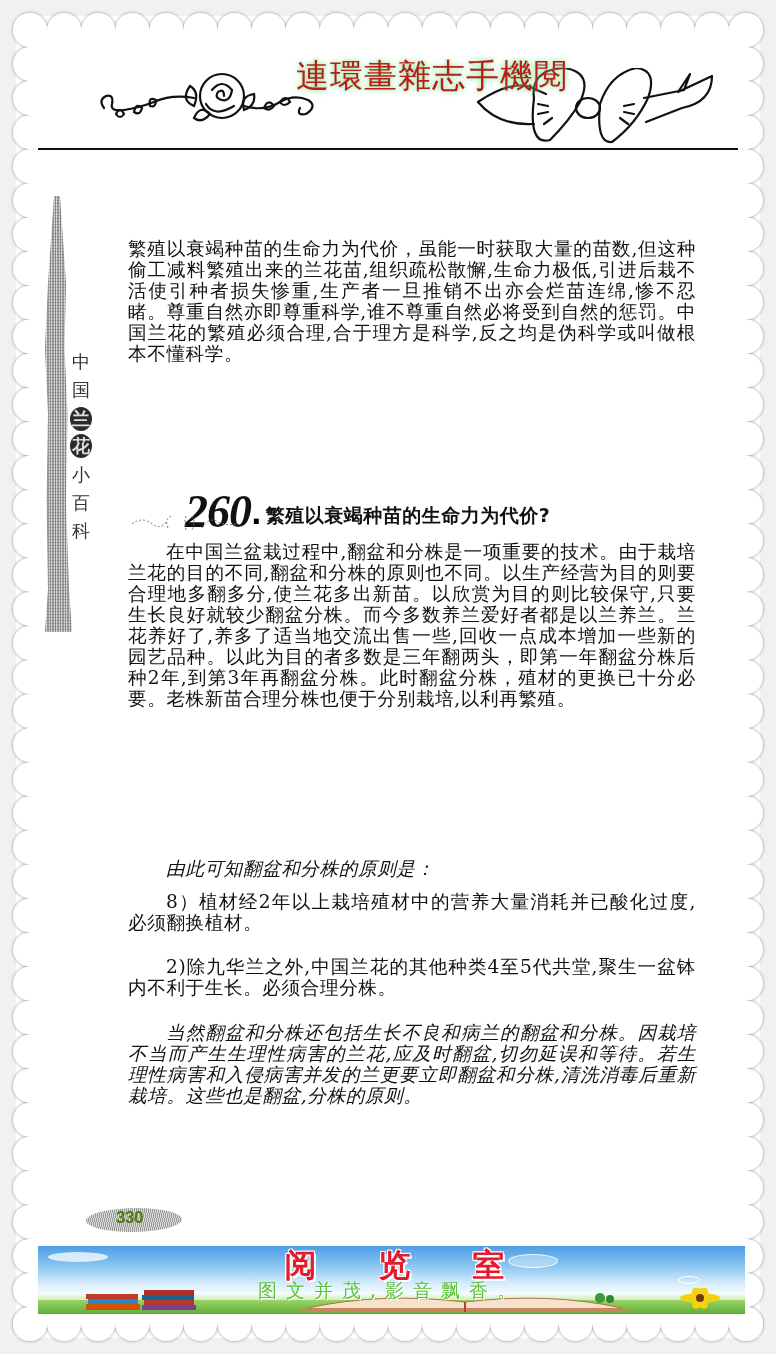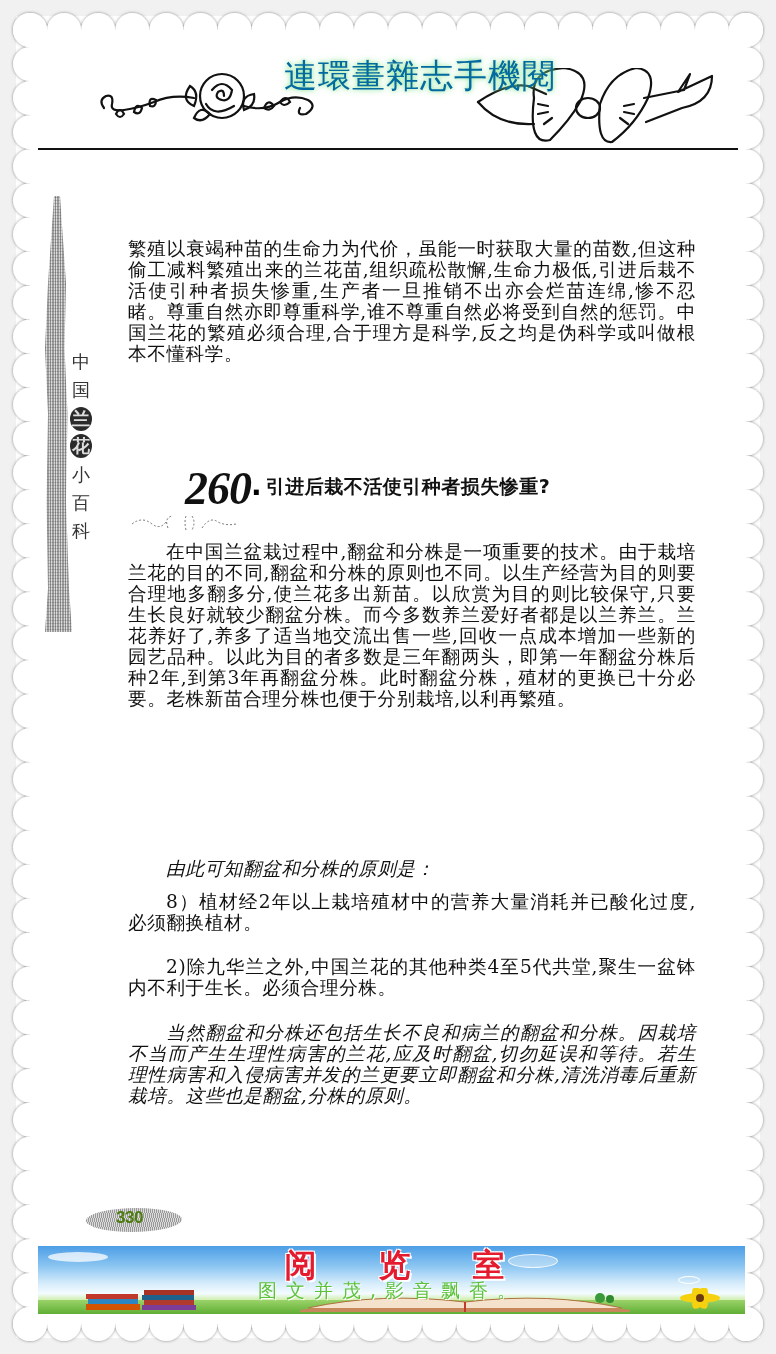--- a/index.html
+++ b/index.html
@@ -10,22 +10,22 @@
   .card {
     position: absolute; left: 16px; top: 16px; width: 744px; height: 1322px;
     background: #ffffff;
   }
   .scallops { position: absolute; left: 0; top: 0; width: 776px; height: 1354px; pointer-events: none; }
 
   
   .header { position: absolute; left: 38px; top: 38px; width: 700px; height: 112px; }
   .header-rule { position: absolute; left: 38px; top: 148px; width: 700px; height: 2px; background: #111; }
   .header-title {
-    position: absolute; left: 192px; top: 18px; width: 380px; text-align: center;
-    color: #0369a1; font-size: 33px; line-height: 40px; letter-spacing: 1px;
+    position: absolute; left: 204px; top: 18px; width: 380px; text-align: center;
+    color: #b91c1c; font-size: 33px; line-height: 40px; letter-spacing: 1px;
     text-shadow: 0 0 4px rgba(120, 220, 130, 0.8), 0 0 8px rgba(150, 240, 160, 0.6);
     font-family: "DejaVu Sans", sans-serif; z-index: 2;
   }
   .orn-left { position: absolute; left: 56px; top: 28px; }
   .orn-right { position: absolute; left: 410px; top: 30px; }
 
   
   .side-vine {
     position: absolute; left: 42px; top: 196px; width: 30px; height: 436px;
     background:
@@ -50,21 +50,21 @@
   }
   .p.indent { text-indent: 38px; }
   .p1 { position: absolute; left: 128px; top: 238px; width: 568px; }
   .p2 { position: absolute; left: 128px; top: 541px; width: 568px; }
   .p3 { position: absolute; left: 128px; top: 858px; width: 568px; font-style: italic; }
   .p4 { position: absolute; left: 128px; top: 891px; width: 568px; }
   .p5 { position: absolute; left: 128px; top: 956px; width: 568px; }
   .p6 { position: absolute; left: 128px; top: 1022px; width: 568px; font-style: italic; }
 
   
-  .section-heading { position: absolute; left: 185px; top: 466px; height: 56px; display: flex; align-items: flex-start; }
+  .section-heading { position: absolute; left: 185px; top: 479px; height: 56px; display: flex; align-items: flex-end; }
   .section-num {
     font-family: "Liberation Serif", "DejaVu Serif", serif; font-style: italic; font-weight: bold;
     font-size: 46px; line-height: 46px; color: #111; letter-spacing: -1px;
   }
   .section-dot { font-size: 28px; font-weight: bold; margin-right: 4px; line-height: 40px; }
   .section-title {
     font-family: "DejaVu Sans", sans-serif; font-weight: bold; font-size: 19px; color: #111;
     line-height: 40px; padding-bottom: 0px; letter-spacing: 0.5px;
   }
   .heading-orn { position: absolute; left: 130px; top: 512px; }
@@ -287,21 +287,21 @@
   <span class="side-char">小</span>
   <span class="side-char">百</span>
   <span class="side-char">科</span>
 </div>
 
 <p class="p p1">繁殖以衰竭种苗的生命力为代价，虽能一时获取大量的苗数,但这种偷工减料繁殖出来的兰花苗,组织疏松散懈,生命力极低,引进后栽不活使引种者损失惨重,生产者一旦推销不出亦会烂苗连绵,惨不忍睹。尊重自然亦即尊重科学,谁不尊重自然必将受到自然的惩罚。中国兰花的繁殖必须合理,合于理方是科学,反之均是伪科学或叫做根本不懂科学。</p>
 
 <div class="section-heading">
   <span class="section-num">260</span>
   <span class="section-dot">.</span>
-  <span class="section-title">引进后栽不活使引种者损失惨重?</span>
+  <span class="section-title">繁殖以衰竭种苗的生命力为代价?</span>
 </div>
 <svg class="heading-orn" width="110" height="22" viewBox="0 0 110 22">
   <g fill="none" stroke="#777" stroke-width="1" stroke-dasharray="2 2">
     <path d="M2 12 q10 -8 20 0 q8 6 14 -2"></path>
     <path d="M38 16 q-4 -10 4 -12"></path>
     <path d="M56 18 q-2 -8 0 -14 M62 4 q4 6 0 14"></path>
     <path d="M72 16 q8 -12 16 -6 q8 4 18 2"></path>
   </g>
 </svg>
 

